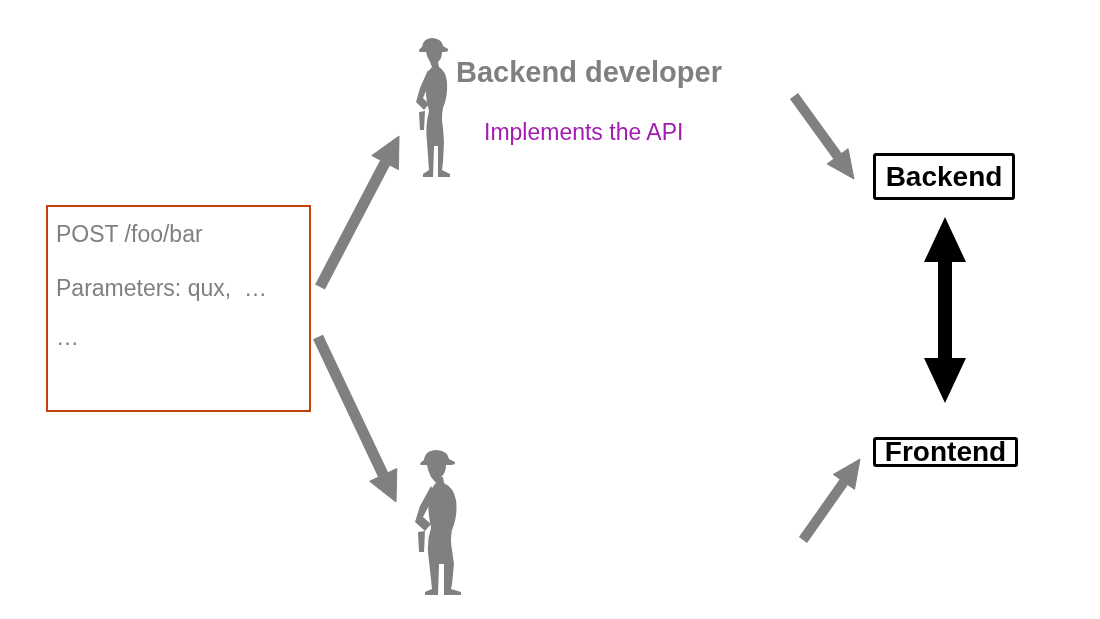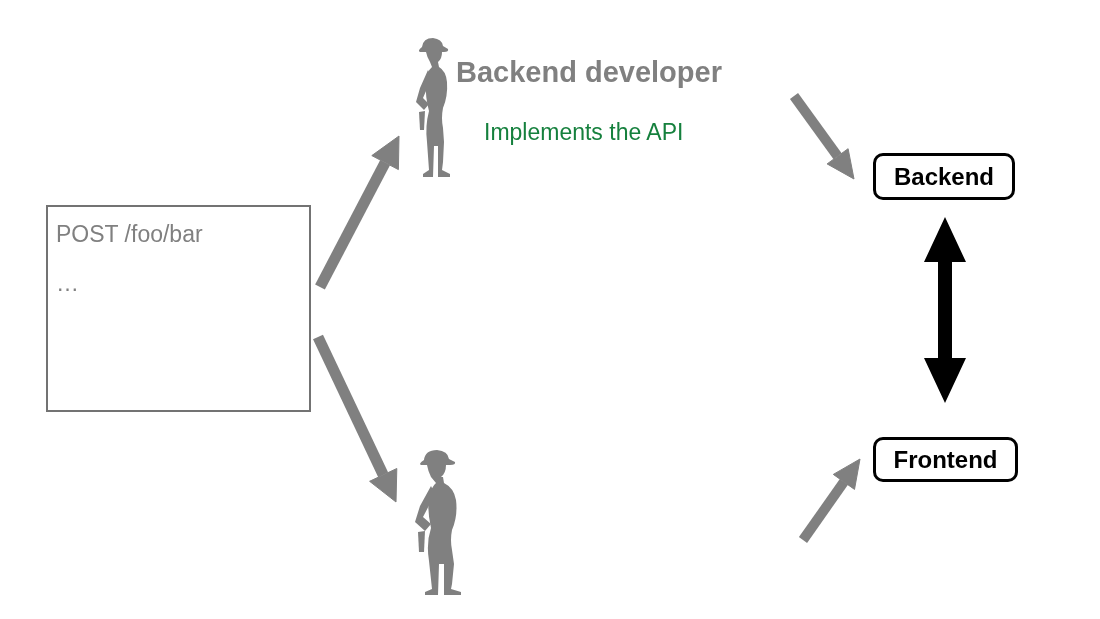--- a/index.html
+++ b/index.html
@@ -23,21 +23,21 @@
     pointer-events: none;
   }
   
   .request-box {
     position: absolute;
     left: 46px;
     top: 205px;
     width: 265px;
     height: 207px;
     box-sizing: border-box;
-    border: 2px solid #737373;
+    border: 2px solid #c2410c;
     background: #ffffff;
     padding: 0 0 0 8px;
   }
   .box-line {
     height: 54px;
     display: flex;
     align-items: center;
     font-size: 23px;
     color: #808080;
     white-space: pre;
@@ -51,44 +51,44 @@
   .actor-title {
     position: absolute;
     font-size: 29px;
     font-weight: bold;
     color: #808080;
     white-space: nowrap;
   }
   .actor-sub {
     position: absolute;
     font-size: 23px;
-    color: #15803d;
+    color: #a21caf;
     white-space: nowrap;
   }
   .backend-title { left: 456px; top: 56px; }
   .backend-sub   { left: 484px; top: 119px; }
   .frontend-title { left: 488px; top: 478px; }
   .frontend-sub   { left: 488px; top: 542px; }
   
   .node {
     position: absolute;
     box-sizing: border-box;
     border: 3px solid #000000;
-    border-radius: 10px;
+    border-radius: 3px;
     background: #ffffff;
     display: flex;
     align-items: center;
     justify-content: center;
-    font-size: 24px;
+    font-size: 28px;
     font-weight: bold;
     color: #000000;
     white-space: nowrap;
   }
   .node-backend  { left: 873px; top: 153px; width: 142px; height: 47px; }
-  .node-frontend { left: 873px; top: 437px; width: 145px; height: 45px; }
+  .node-frontend { left: 873px; top: 437px; width: 145px; height: 30px; }
   .arrow-gray { fill: #808080; stroke: #808080; }
   .arrow-black { fill: #000000; }
 </style>
 </head>
 <body>
 
 <div class="canvas">
 
   <svg class="overlay" viewBox="0 0 1100 619" xmlns="http://www.w3.org/2000/svg">
 
@@ -110,20 +110,21 @@
     <g>
       <line class="arrow-gray" x1="803" y1="540" x2="843.9" y2="481.9" stroke-width="10"></line>
       <polygon class="arrow-gray" points="860,459 854.5,489.4 833.3,474.4"></polygon>
     </g>
 
     <polygon class="arrow-black" points="945,217 966,262 952,262 952,358 966,358 945,403 924,358 938,358 938,262 924,262"></polygon>
   </svg>
 
   <div class="request-box">
     <div class="box-line">POST /foo/bar</div>
+    <div class="box-line">Parameters: qux,  …</div>
     <div class="box-line">…</div>
   </div>
 
   <svg class="figure figure-backend" viewBox="0 0 54 144" xmlns="http://www.w3.org/2000/svg">
     <g fill="#808080">
       <path d="M17,11 Q18,2 28,2 Q37,3 38,10 L43,13 Q44,16 39,16 L15,16 Q12,15 17,11 Z"></path>
       <path d="M21,16 L37,16 Q37,23 33,26 L25,26 Q22,21 21,16 Z"></path>
       <path d="M25,26 L33,26 L34,31 Q41,35 42,46 Q43,60 38,72 Q36,82 38,92 L39,106 L38,126 L37,134 L45,138 L45,141 L33,141 L33,110 L29,110 L28,141 L18,141 L18,138 L24,134 L22,106 Q20,90 24,75 Q20,60 21,47 Q22,35 27,31 Z"></path>
       <path d="M23,34 L15,52 L11,66 L19,74 L24,68 L18,62 L27,41 Z"></path>
       <path d="M14,76 L20,75 L19,94 L15,94 Z"></path>

